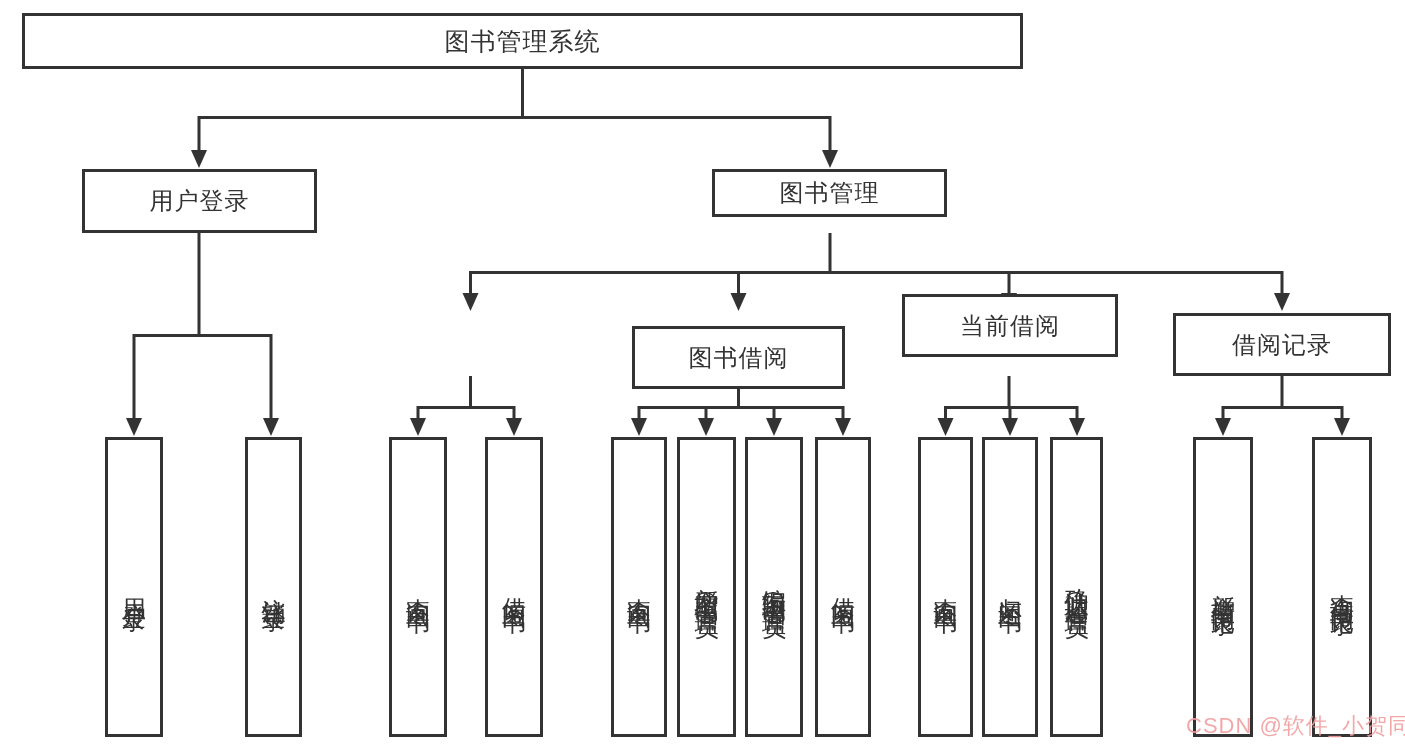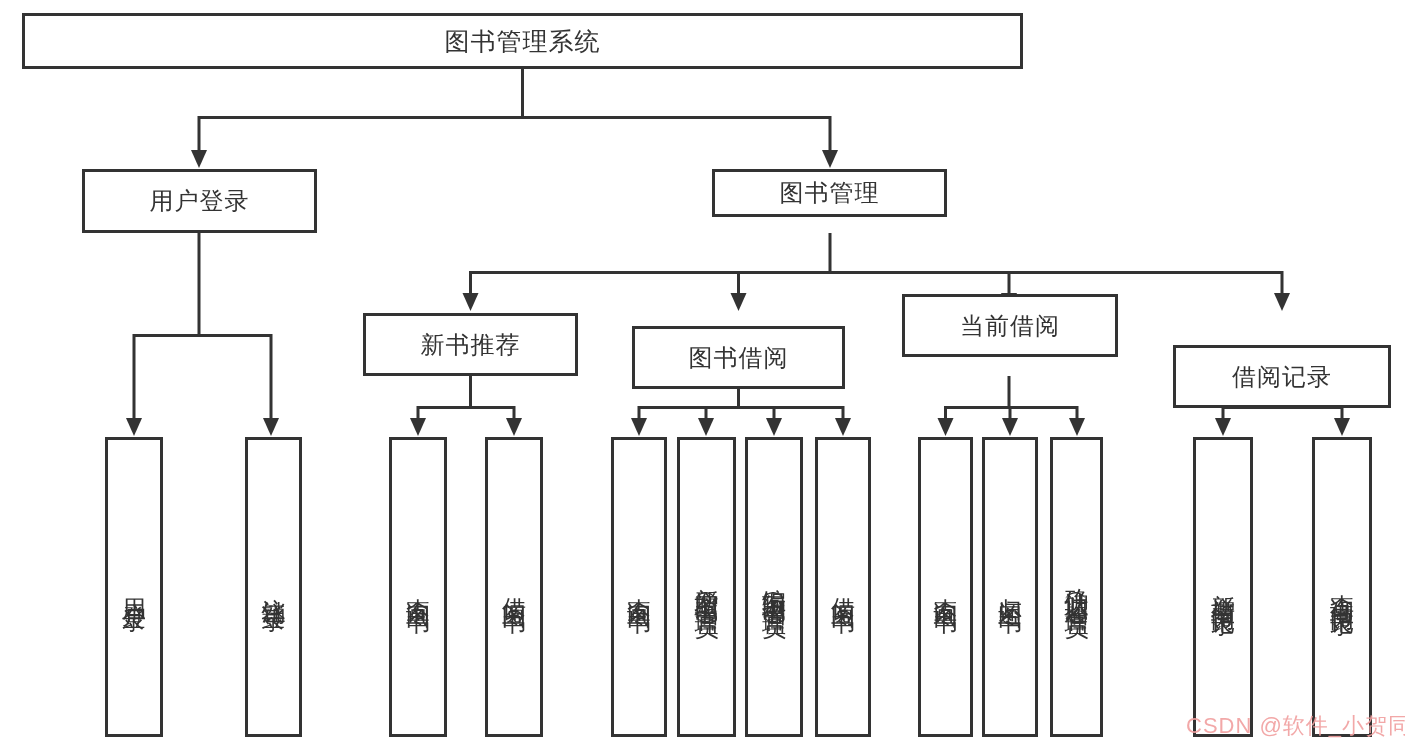--- a/index.html
+++ b/index.html
@@ -96,30 +96,27 @@
     <span>图书管理系统</span>
   </div>
 
   <div class="node" style="left:82px; top:169px; width:235px; height:64px;">
     <span>用户登录</span>
   </div>
   <div class="node" style="left:712px; top:169px; width:235px; height:48px;">
     <span>图书管理</span>
   </div>
 
-  <div class="node" style="left:363px; top:313px; width:215px; height:63px;">
-    <span>新书推荐</span>
-  </div>
   <div class="node" style="left:632px; top:326px; width:213px; height:63px;">
     <span>图书借阅</span>
   </div>
   <div class="node" style="left:902px; top:294px; width:216px; height:63px;font-family:Liberation Mono, monospace;">
     <span>当前借阅</span>
   </div>
-  <div class="node" style="left:1173px; top:313px; width:218px; height:63px;margin-top:32px;">
+  <div class="node" style="left:1173px; top:313px; width:218px; height:63px;">
     <span>借阅记录</span>
   </div>
 
   <div class="node vnode" style="left:105px; top:437px; width:58px; height:300px;">
     <span>用户登录</span>
   </div>
   <div class="node vnode" style="left:245px; top:437px; width:57px; height:300px;">
     <span>注销登录</span>
   </div>
   <div class="node vnode" style="left:389px; top:437px; width:58px; height:300px;">

